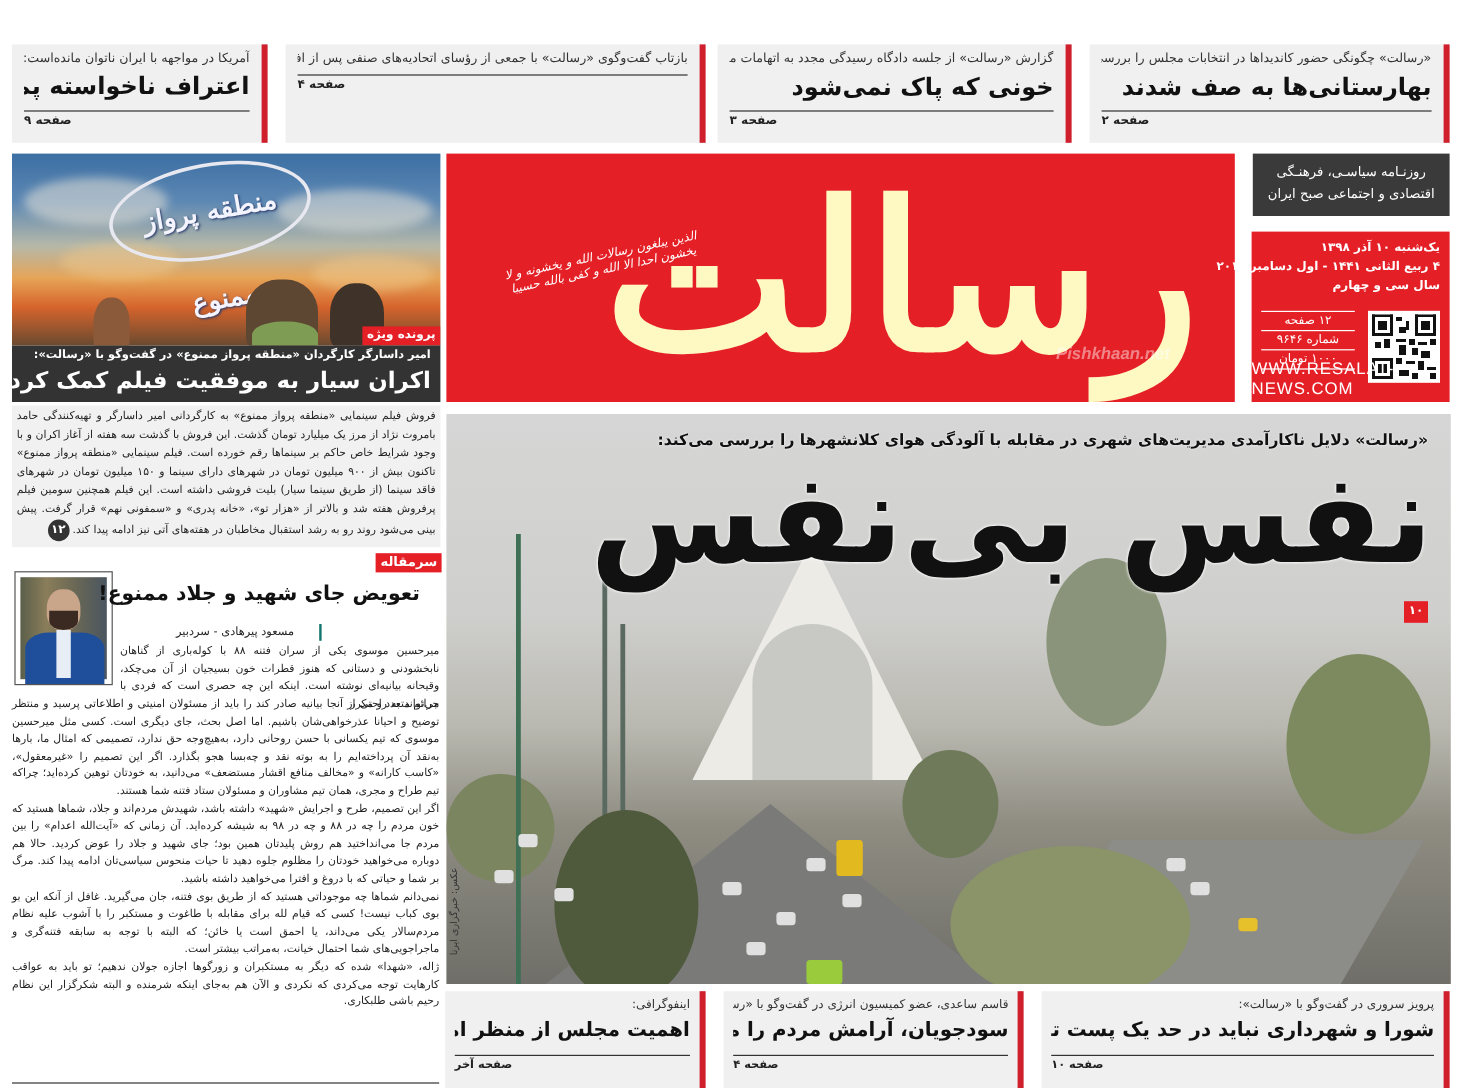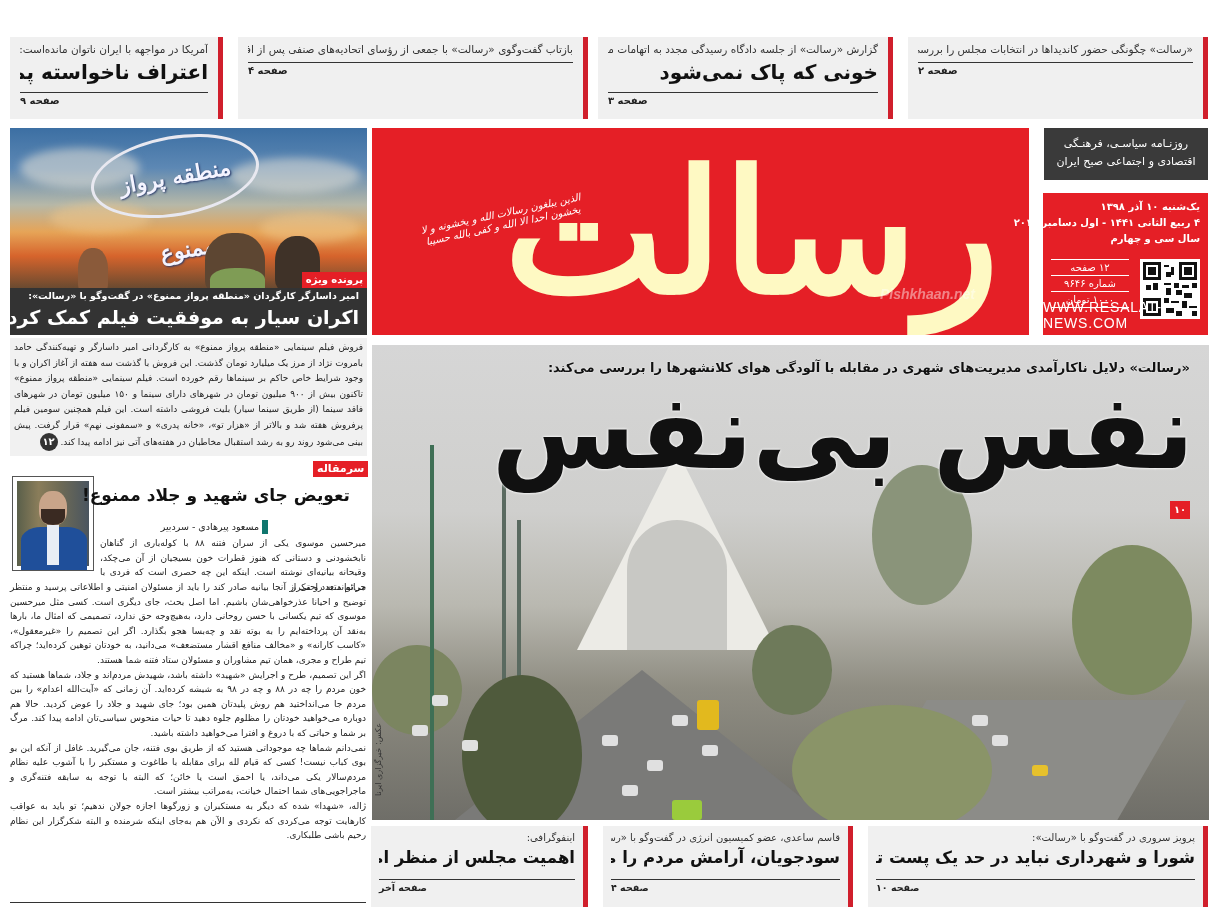--- a/index.html
+++ b/index.html
@@ -111,21 +111,21 @@
   #ed-photo .head { position: absolute; left: 26px; top: 14px; width: 28px; height: 34px; background: #c9a58a; border-radius: 45% 45% 40% 40%; }
   #ed-photo .beard { position: absolute; left: 28px; top: 32px; width: 24px; height: 16px; background: #3a2a22; border-radius: 0 0 50% 50%; }
   #ed-photo .suit { position: absolute; left: 8px; top: 50px; width: 66px; height: 45px; background: #1f4f9a; border-radius: 30% 30% 0 0; }
   #ed-photo .shirt { position: absolute; left: 34px; top: 48px; width: 12px; height: 40px; background: #e8eef5; }
   .ed-title {
     position: absolute; top: 482px; right: 868px; width: 250px; font-size: 17px; font-weight: bold;
     line-height: 26px; text-align: right; white-space: nowrap; color: #111;
   }
   .ed-author {
     position: absolute; top: 520px; left: 100px; width: 168px; font-size: 9.5px; line-height: 14px;
-    border-right: 6px solid #0f766e; padding-right: 3px; text-align: right; color: #222;
+    border-right: 2px solid #0f766e; padding-right: 21px; text-align: right; color: #222;
   }
   .ed-body-short {
     position: absolute; top: 536px; left: 100px; width: 266px; font-size: 9px; line-height: 14.5px;
     text-align: justify; color: #222;
   }
   .ed-body {
     position: absolute; top: 580px; left: 10px; width: 356px; font-size: 9px; line-height: 14.6px;
     text-align: justify; color: #222;
   }
   .ed-body p { margin: 0; }
@@ -187,20 +187,21 @@
   .bteaser .page span { float: left; }
   #b1 { right: 10px; width: 340px; }
   #b2 { right: 365px; width: 250px; }
   #b3 { right: 630px; width: 217px; }
 </style>
 </head>
 <body>
 
 <div class="teaser" id="t1">
   <div class="kicker">«رسالت» چگونگی حضور کاندیداها در انتخابات مجلس را بررسی می‌کند:</div>
+  <div class="title">بهارستانی‌ها به صف شدند</div>
   <div class="rule"></div>
   <div class="page">
       <span>صفحه ۲</span>
     </div>
 </div>
 <div class="teaser" id="t2">
   <div class="kicker">گزارش «رسالت» از جلسه دادگاه رسیدگی مجدد به اتهامات محمدعلی نجفی:</div>
   <div class="title">خونی که پاک نمی‌شود</div>
   <div class="rule"></div>
   <div class="page">

